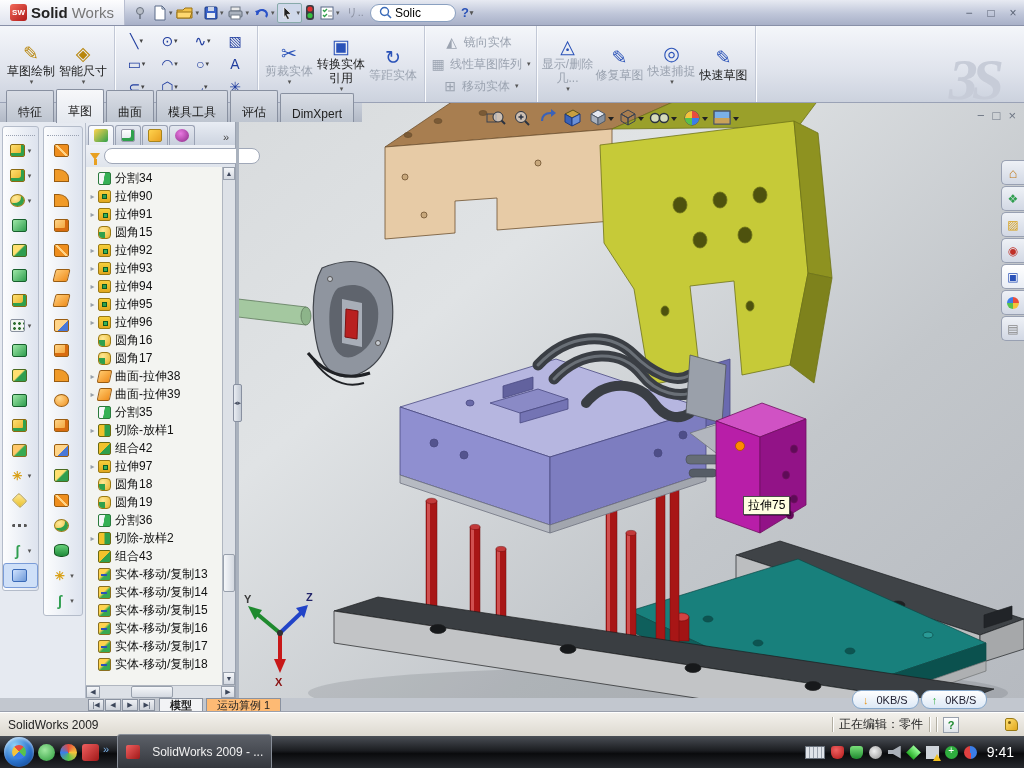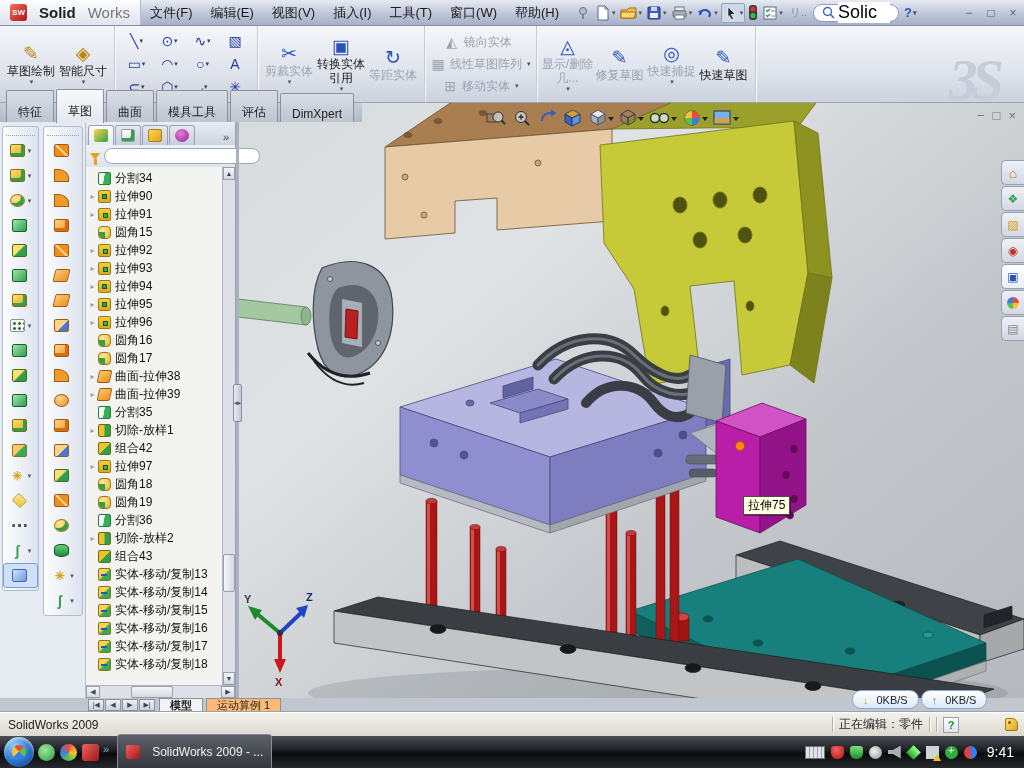--- a/index.html
+++ b/index.html
@@ -1,32 +1,32 @@
 <!DOCTYPE html>
 <html><head>
 <meta charset="utf-8">
 <style>
   *{margin:0;padding:0;box-sizing:border-box}
   html,body{width:1024px;height:768px;overflow:hidden;font-family:"Liberation Sans",sans-serif;background:#9aa0a8}
   
   #titlebar{position:absolute;left:0;top:0;width:1024px;height:26px;display:flex;align-items:center;
     background:linear-gradient(#e7eaf2,#bfc6d9 55%,#a8b0c8);border-bottom:1px solid #8890a8;font-size:13px;color:#1a1a1a}
-  #logo{display:flex;align-items:center;gap:12px;padding:0 10px;height:100%;
+  #logo{display:flex;align-items:center;gap:4px;padding:0 10px;height:100%;
     background:linear-gradient(#fdfdfe,#dfe3ee);border-right:1px solid #b8bed0}
   .swcube{width:17px;height:17px;border-radius:3px;background:linear-gradient(135deg,#f26a5a,#b01818);
     color:#fff;font-size:8px;font-weight:bold;display:flex;align-items:center;justify-content:center}
   .logo-solid{font-weight:bold;font-size:15px;color:#222}
   .logo-works{font-size:15px;color:#777}
   .menu-item{padding:3px 9px;cursor:default}
   #tb-icons{display:flex;align-items:center;gap:2px;margin-left:6px}
   .tbi{display:flex;align-items:center;height:20px;padding:0 1px}
   .caret{font-size:7px;color:#555;margin-left:1px}
   #searchbox{display:flex;align-items:center;gap:3px;height:18px;padding:0 8px;margin-left:4px;
     border:1px solid #8aa0c0;border-radius:9px;background:#fff}
-  #searchbox input{border:none;outline:none;width:52px;font-size:18px;font-family:"Liberation Sans",sans-serif}
+  #searchbox input{border:none;outline:none;width:52px;font-size:12px;font-family:"Liberation Sans",sans-serif}
   #overflowtxt{color:#8a90a0;font-size:11px;margin-left:4px}
   .winbtn{width:22px;height:18px;display:flex;align-items:center;justify-content:center;color:#5a6274;font-size:12px}
   
   #ribbon{position:absolute;left:0;top:26px;width:1024px;height:77px;display:flex;align-items:stretch;
     background:linear-gradient(#f4f6fa,#dfe3ec 60%,#ccd2de);border-bottom:1px solid #9aa2b6}
   .rgroup{display:flex;align-items:center;padding:2px 5px;border-right:1px solid #c2c8d6;box-shadow:1px 0 0 #fafbfd}
   .rbig{width:52px;display:flex;flex-direction:column;align-items:center;text-align:center;
     font-size:12px;line-height:1.12;color:#1c1c1c}
   .rbig .ric{font-size:19px;height:23px;line-height:23px}
   .rbig.dis,.rbig.dis .ric{color:#9ba3b0}
@@ -197,30 +197,20 @@
 </style>
 </head>
 <body>
 
 <div id="titlebar">
   <div id="logo">
     <div class="swcube">SW</div>
     <span class="logo-solid">Solid</span>
       <span class="logo-works">Works</span>
   </div>
-  <div style="display:flex">
-
-  <span class="menu-item">文件(F)</span>
-      <span class="menu-item">编辑(E)</span>
-      <span class="menu-item">视图(V)</span>
-      <span class="menu-item">插入(I)</span>
-      <span class="menu-item">工具(T)</span>
-      <span class="menu-item">窗口(W)</span>
-      <span class="menu-item">帮助(H)</span>
-    </div>
   <div id="tb-icons">
     <span class="tbi">
         <svg width="16" height="16">
           <circle cx="8" cy="6" r="3.5" fill="#b8bec8" stroke="#6a7280"></circle>
           <line x1="8" y1="9" x2="8" y2="14" stroke="#6a7280" stroke-width="1.5"></line>
         </svg>
       </span>
     <span class="tbi">
         <svg width="16" height="16">
           <path d="M3 1h7l3 3v11H3z" fill="#fff" stroke="#5a6a88"></path>

